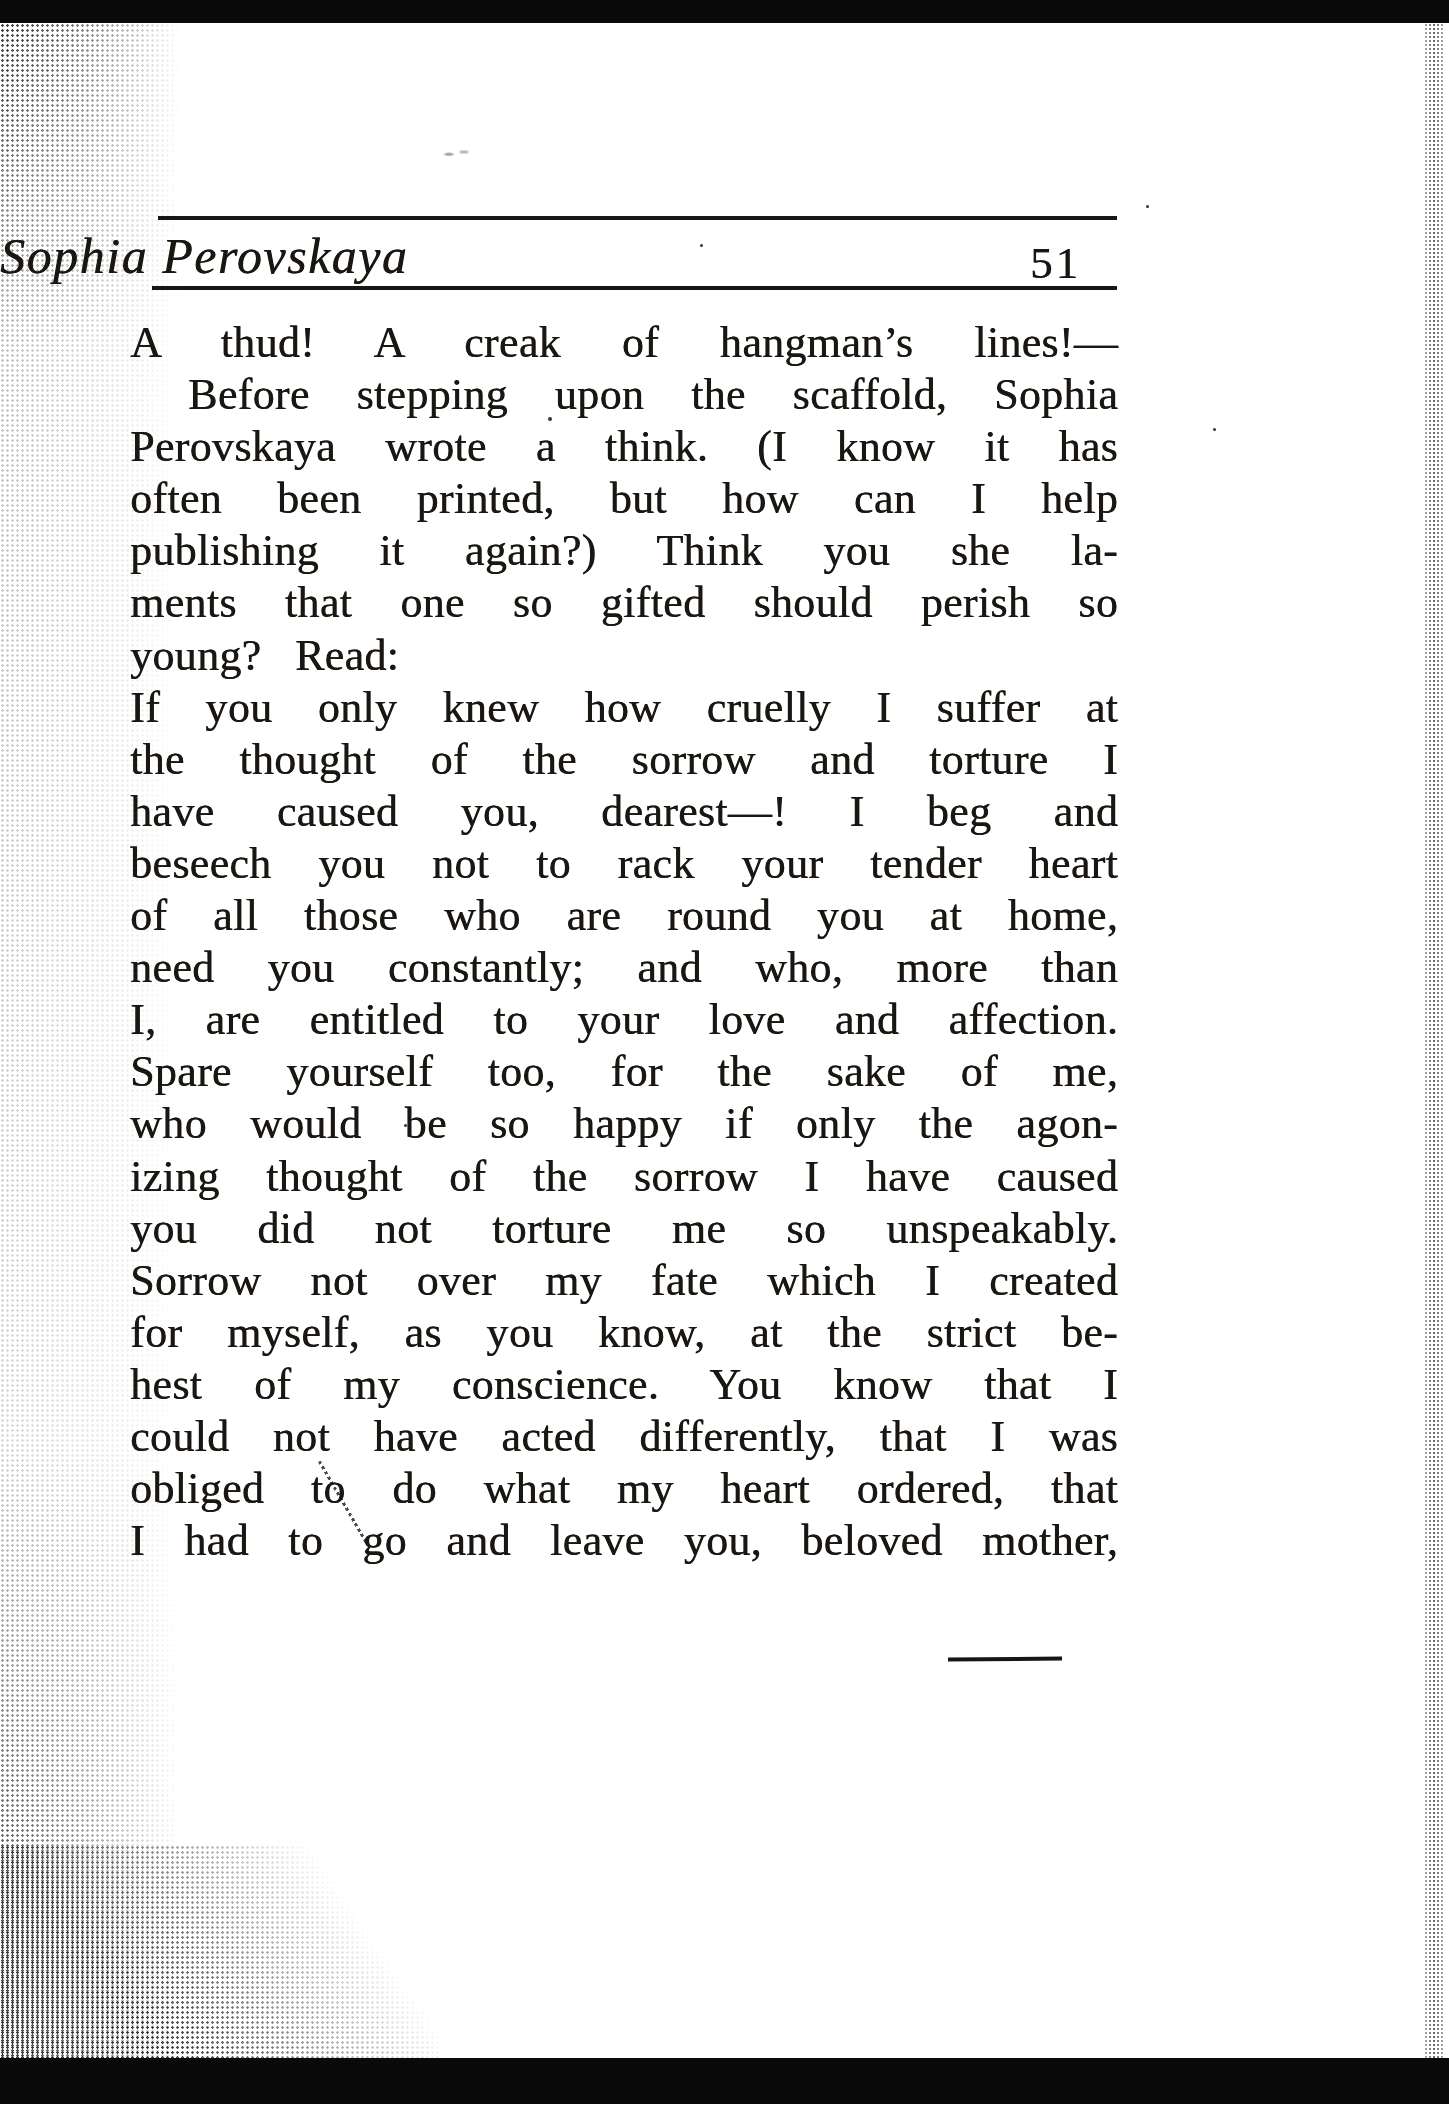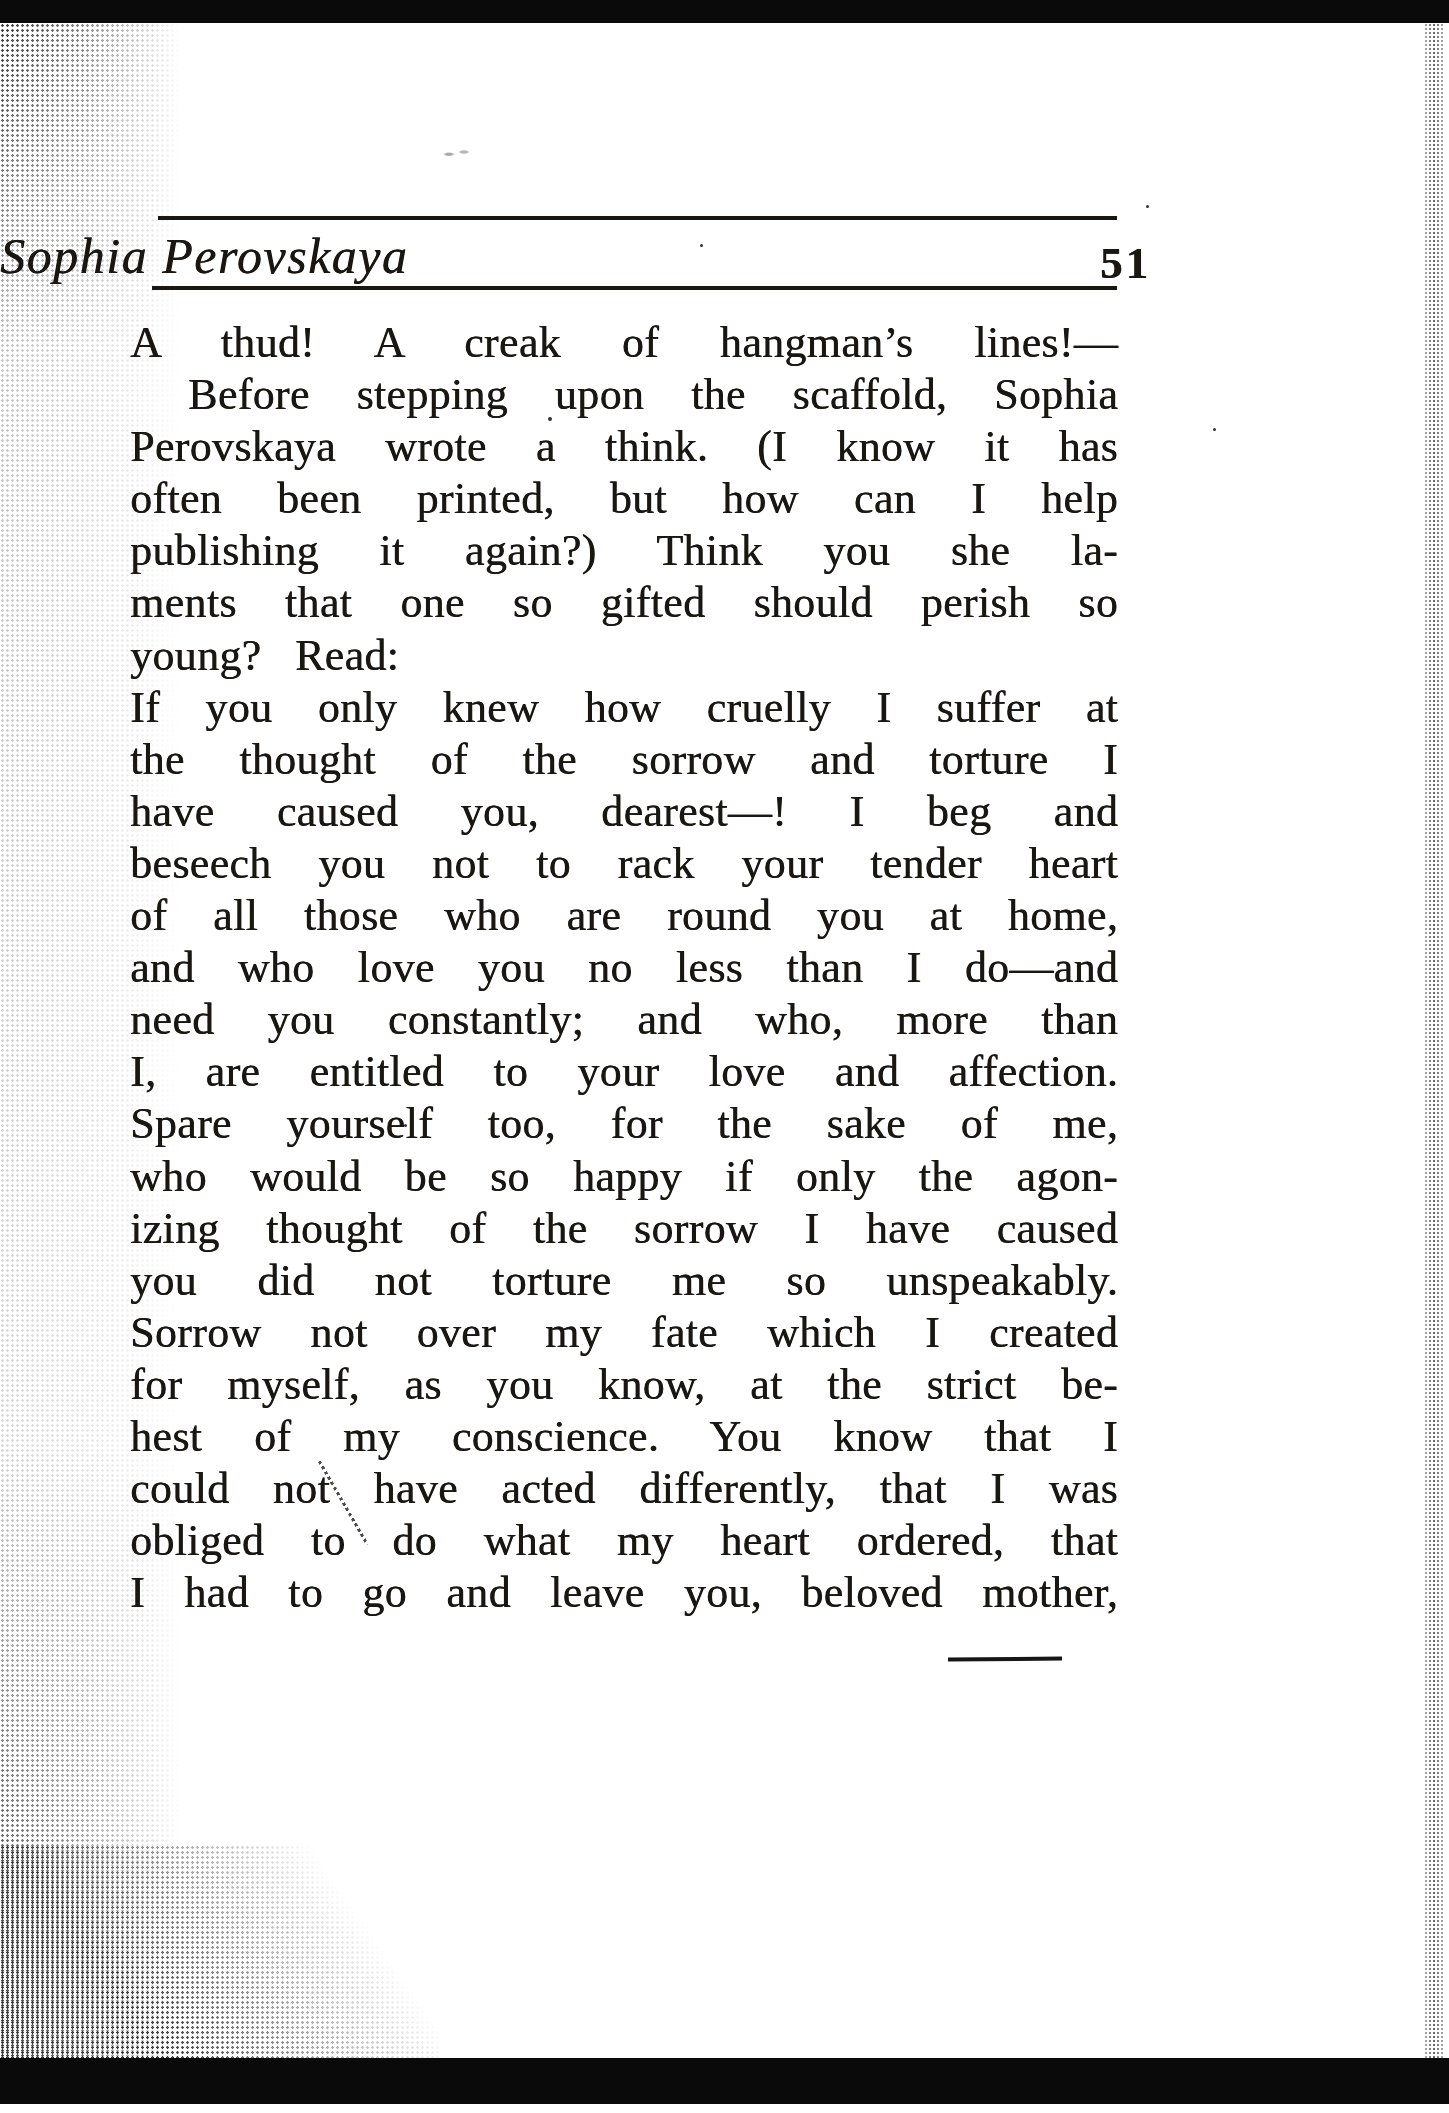--- a/index.html
+++ b/index.html
@@ -74,22 +74,22 @@
   }
   .rule-bottom {
     position:absolute; left:152px; top:286px; width:965px; height:3.5px;
     background:var(--ink,#151310);
   }
   .header-title {
     position:absolute; left:0; top:227px; width:1118px; text-align:left;
     font-style:italic; font-size:50px; letter-spacing:1.5px;
   }
   .page-number {
-    position:absolute; left:1100px; top:237px;
-    font-size:45px; font-weight:bold; letter-spacing:3px;
+    position:absolute; left:1030px; top:237px;
+    font-size:45px; font-weight:normal; letter-spacing:3px;
   }
   .header-title, .page-number, .text-block { text-shadow:0.5px 0 0 currentColor; }
 
   
   .text-block {
     position:absolute; left:130px; top:317px; width:988px;
     font-size:44px; line-height:52.1px; letter-spacing:0.3px;
   }
   .line { white-space:nowrap; }
   .line.j { text-align:justify; text-align-last:justify; text-justify:inter-word; }
@@ -128,21 +128,20 @@
       <div class="line j">Perovskaya wrote a think.  (I know it has</div>
       <div class="line j">often been printed, but how can I help</div>
       <div class="line j">publishing it again?)  Think you she la-</div>
       <div class="line j">ments that one so gifted should perish so</div>
       <div class="line">young?  Read:</div>
       <div class="line j">If you only knew how cruelly I suffer at</div>
       <div class="line j">the thought of the sorrow and torture I</div>
       <div class="line j">have caused you, dearest—!  I beg and</div>
       <div class="line j">beseech you not to rack your tender heart</div>
       <div class="line j">of all those who are round you at home,</div>
-      <div class="line j">and who love you no less than I do—and</div>
       <div class="line j">need you constantly; and who, more than</div>
       <div class="line j">I, are entitled to your love and affection.</div>
       <div class="line j">Spare yourself too, for the sake of me,</div>
       <div class="line j">who would be so happy if only the agon-</div>
       <div class="line j">izing thought of the sorrow I have caused</div>
       <div class="line j">you did not torture me so unspeakably.</div>
       <div class="line j">Sorrow not over my fate which I created</div>
       <div class="line j">for myself, as you know, at the strict be-</div>
       <div class="line j">hest of my conscience.  You know that I</div>
       <div class="line j">could not have acted differently, that I was</div>

